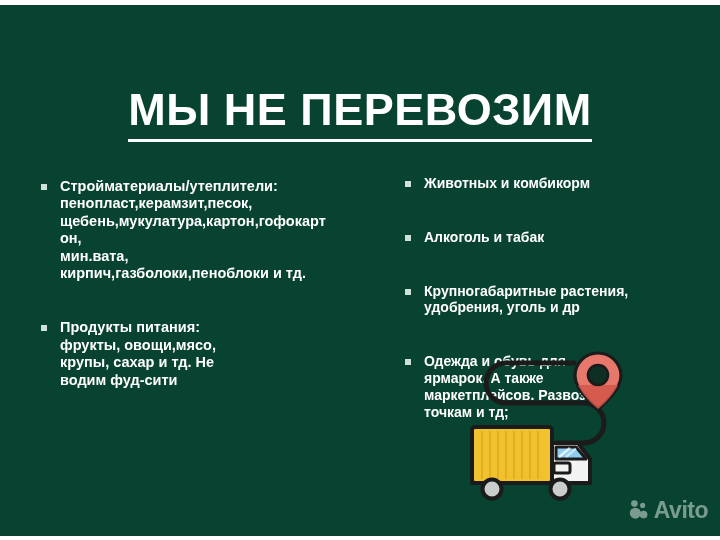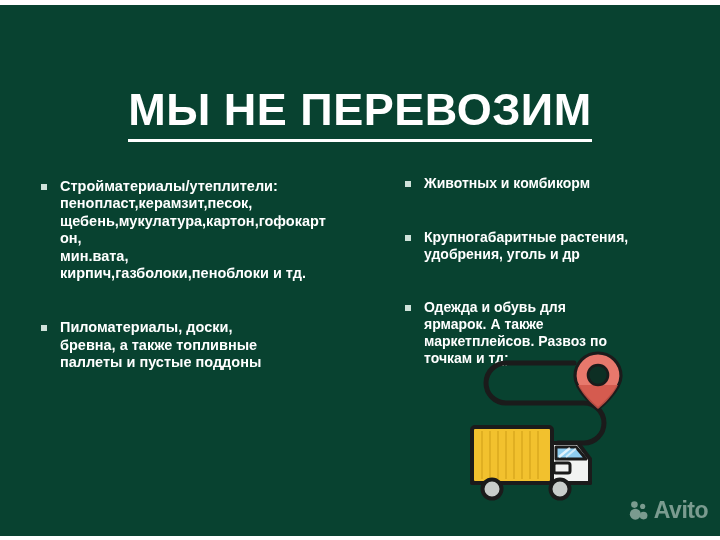--- a/index.html
+++ b/index.html
@@ -103,21 +103,21 @@
     height: 168px;
   }
   .illus svg { display: block; width: 100%; height: 100%; }
 
   
   .avito {
     position: absolute;
     right: 12px;
     bottom: 14px;
     display: flex;
-    align-items: center;
+    align-items: flex-start;
     gap: 4px;
     opacity: 0.55;
   }
   .avito-mark { width: 22px; height: 22px; display: block; }
   .avito-word {
     color: #d8e4de;
     font-size: 23px;
     font-weight: bold;
     letter-spacing: -0.5px;
     line-height: 1;
@@ -139,37 +139,42 @@
         <span class="sq"></span>
         <span class="txt">Стройматериалы/утеплители:
 пенопласт,керамзит,песок,
 щебень,мукулатура,картон,гофокарт
 он,
 мин.вата,
 кирпич,газболоки,пеноблоки и тд.</span>
       </div>
 
 
-
-      <div class="bullet-item bi-lumber">
-        <span class="sq"></span>
-        <span class="txt">Пиломатериалы, доски,
-бревна, а также топливные
-паллеты и пустые поддоны</span>
-      </div>
+      <div class="bullet-item bi-food">
+        <span class="sq"></span>
+        <span class="txt">Продукты питания:
+фрукты, овощи,мясо,
+крупы, сахар и тд. Не
+водим фуд-сити</span>
+      </div>
+
 
     </div>
 
     <div class="col col-right">
 
       <div class="bullet-item bi-animals">
         <span class="sq"></span>
         <span class="txt">Животных и комбикорм</span>
       </div>
 
+      <div class="bullet-item bi-alcohol">
+        <span class="sq"></span>
+        <span class="txt">Алкоголь и табак</span>
+      </div>
 
       <div class="bullet-item bi-plants">
         <span class="sq"></span>
         <span class="txt">Крупногабаритные растения,
 удобрения, уголь и др</span>
       </div>
 
       <div class="bullet-item bi-clothes">
         <span class="sq"></span>
         <span class="txt">Одежда и обувь для

